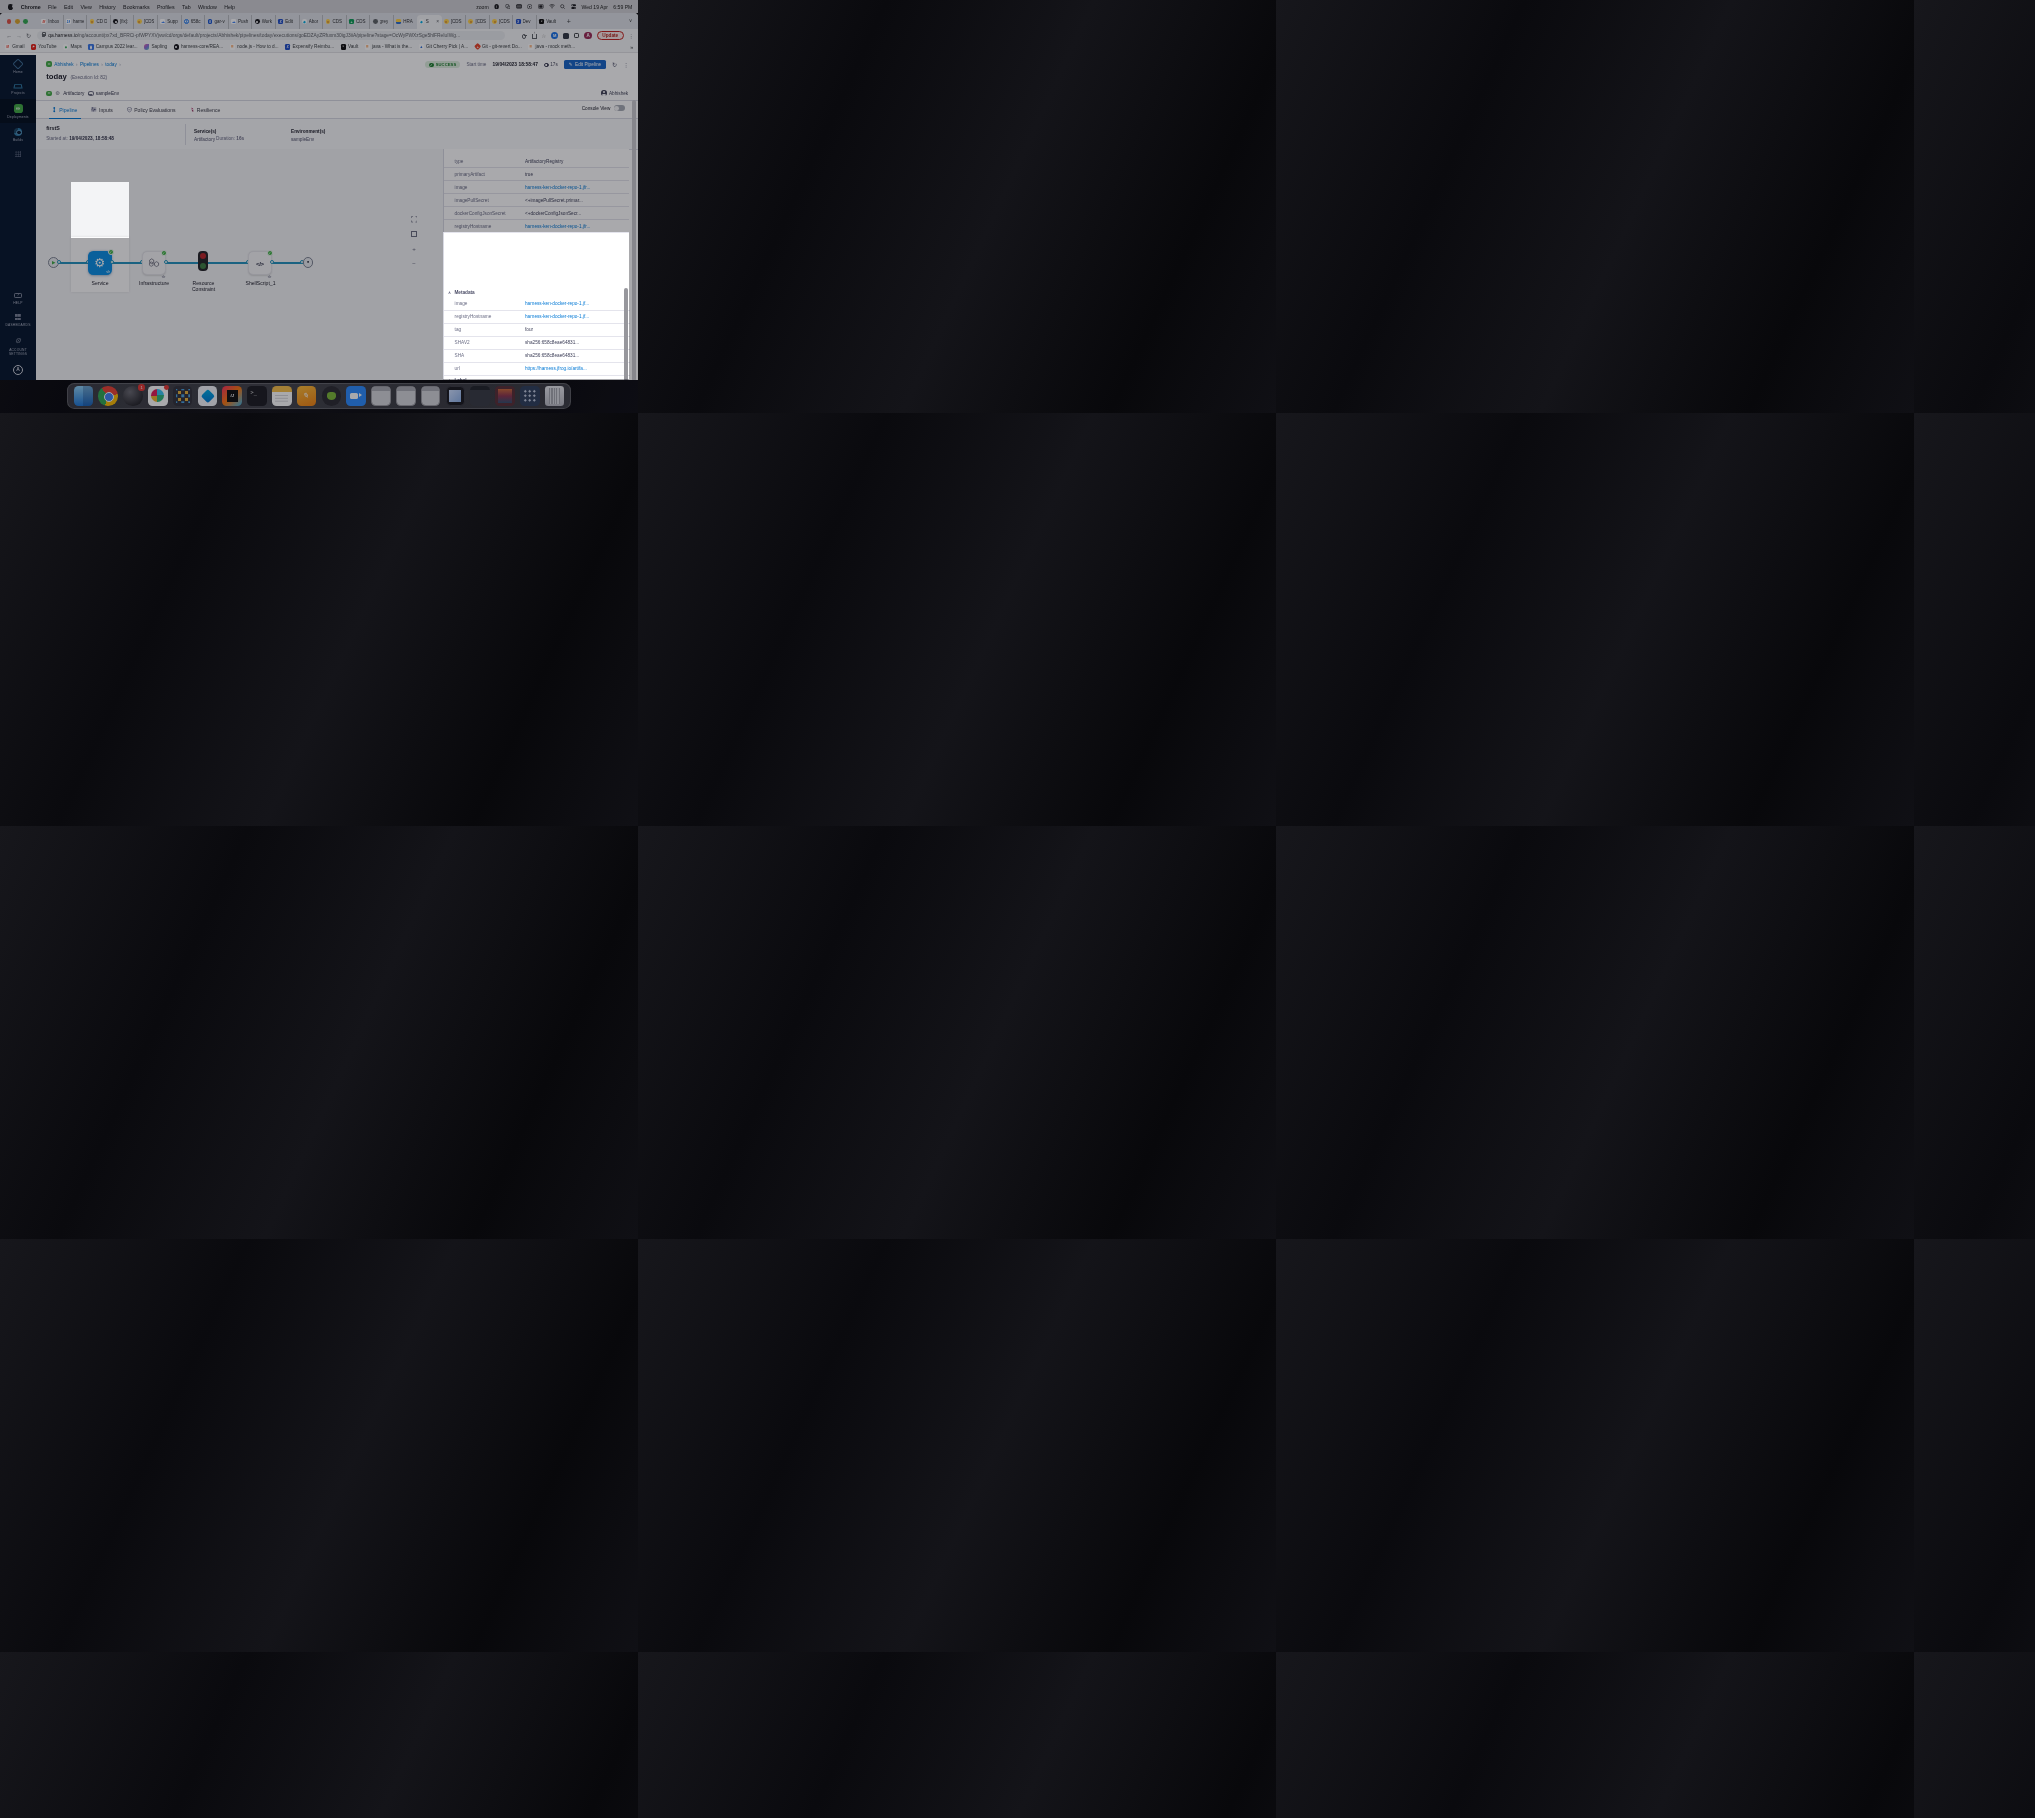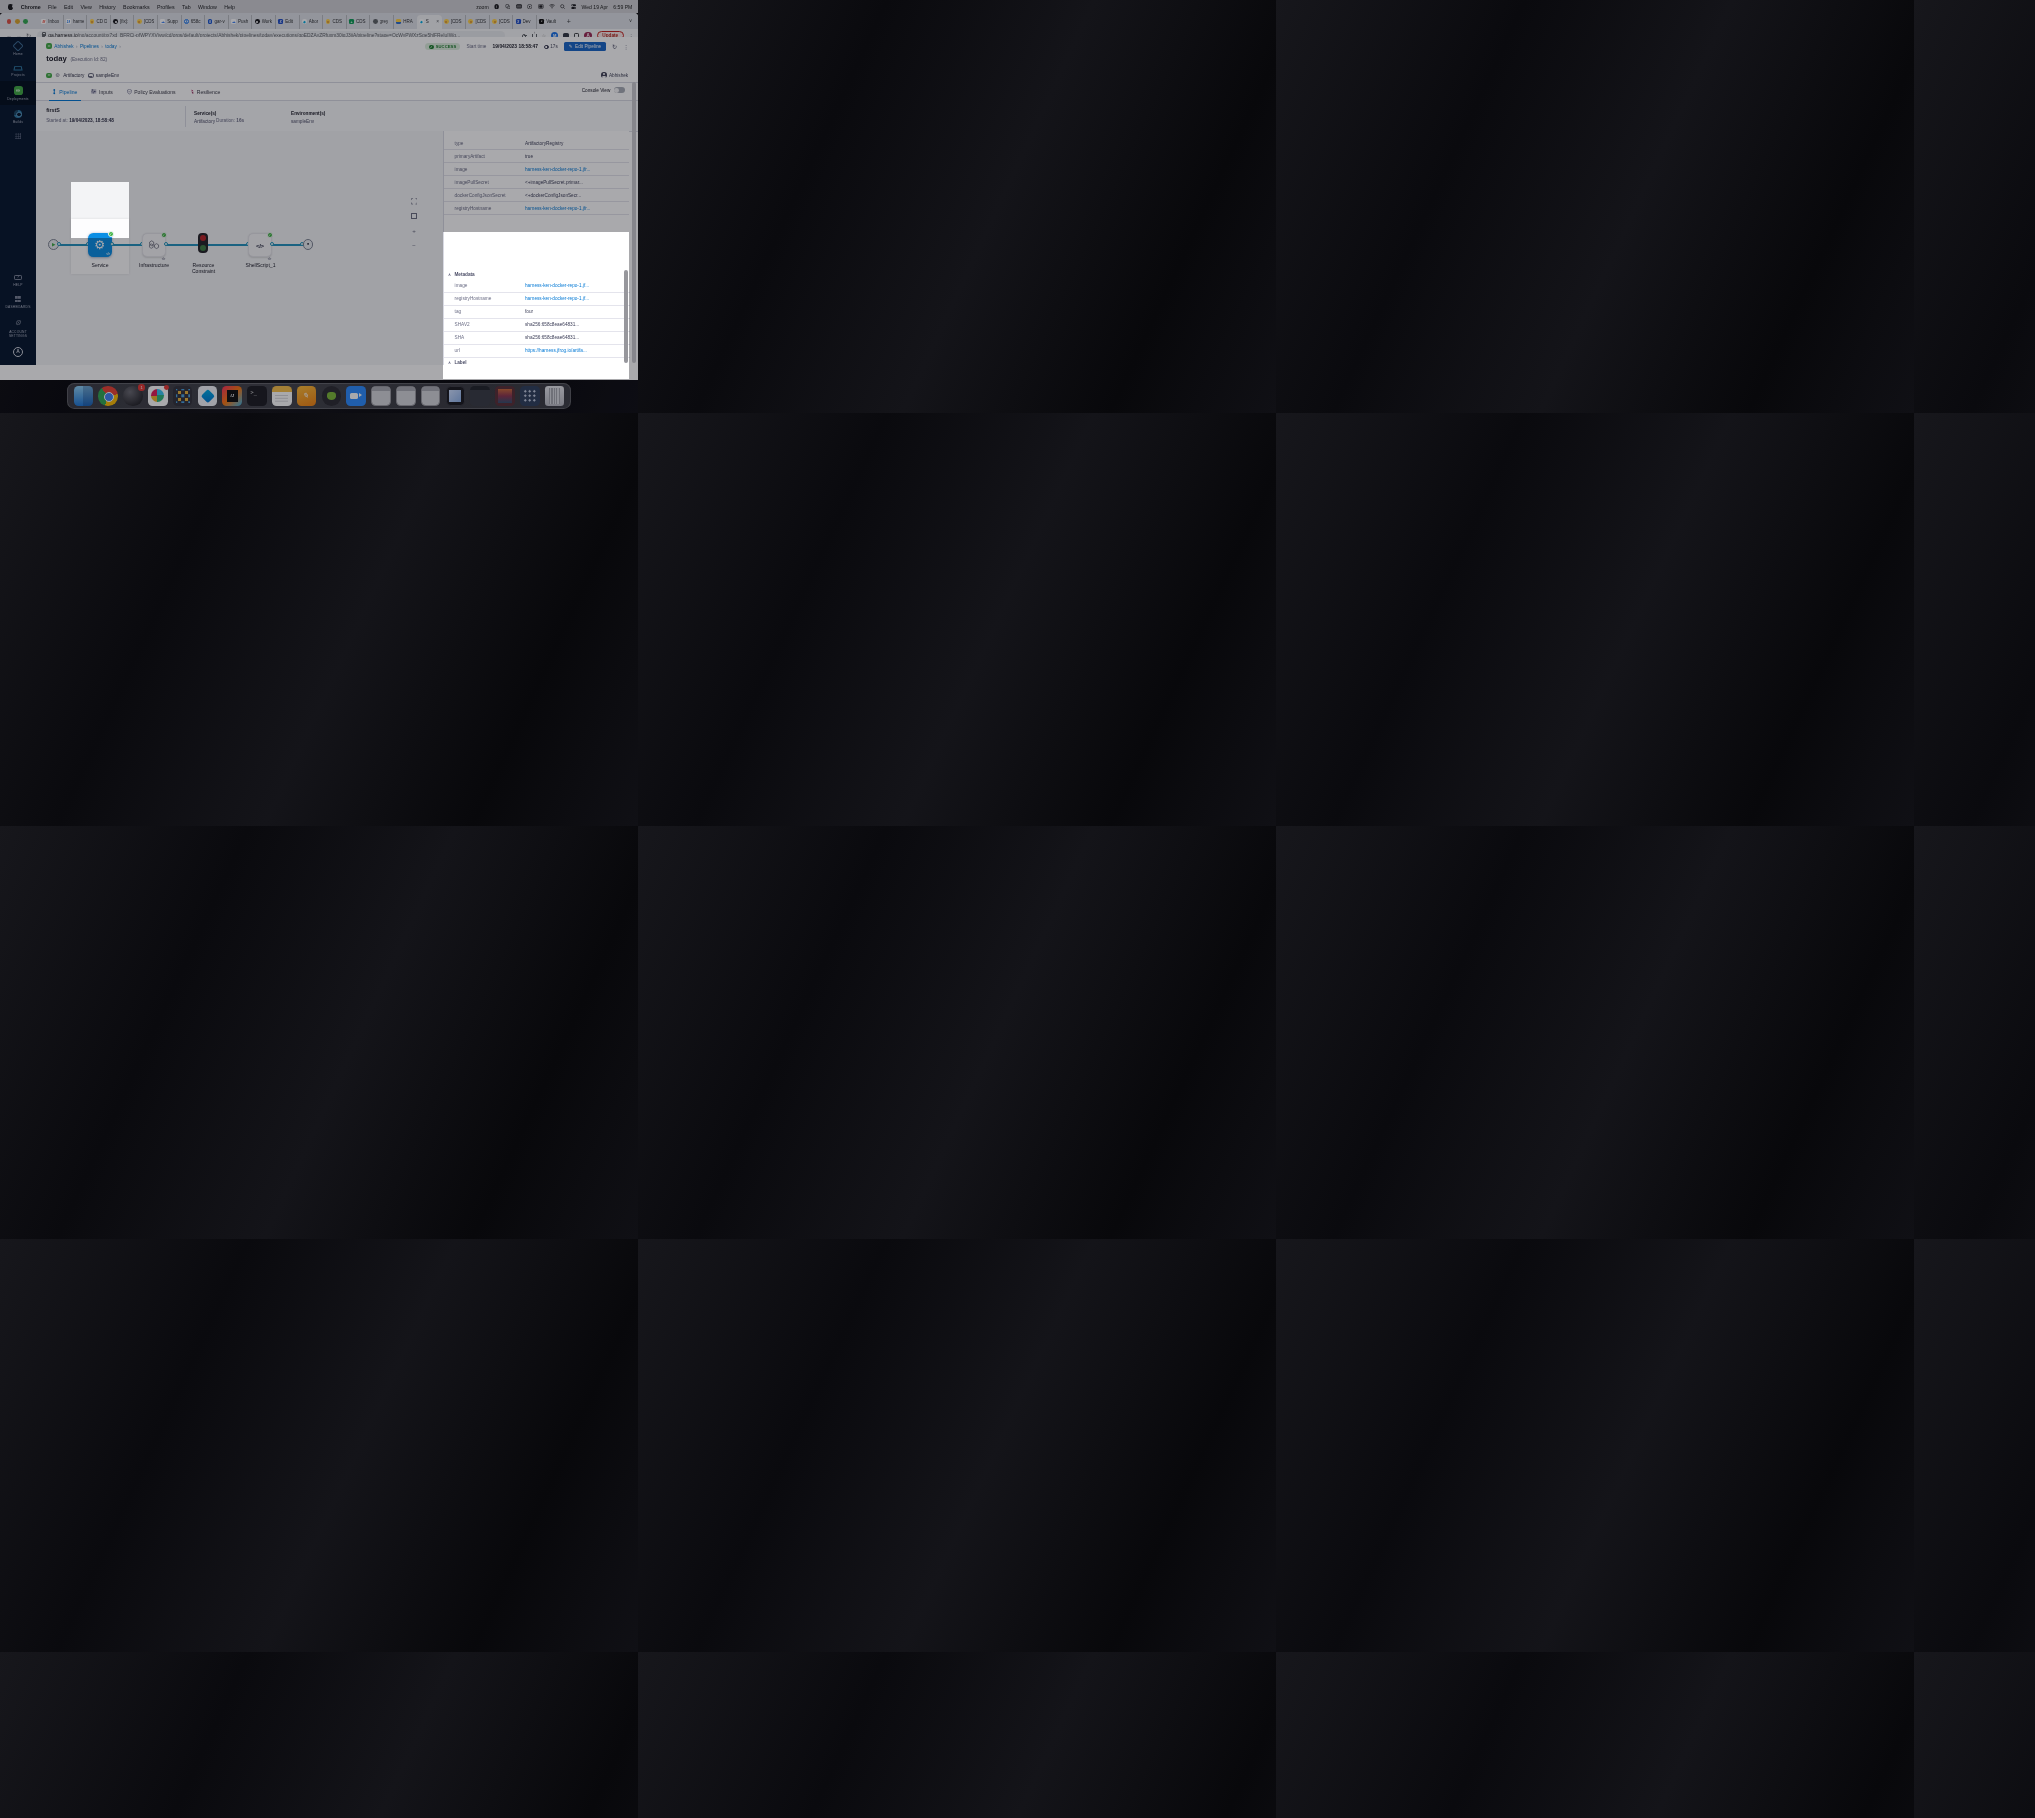--- a/index.html
+++ b/index.html
@@ -84,21 +84,21 @@
   .bmi.sapling{background:linear-gradient(135deg,#e86aa6,#8a6fd8,#4ecbc4);border-radius:50% 0 50% 50%}
   .bmi.github{background:#17171c;border-radius:50%}.bmi.github::before{content:"";width:2px;height:2px;background:#fff;border-radius:50%}
   .bmi.so{background:#fff}.bmi.so::before{content:"≡";color:#f48024;font-size:4.5px}
   .bmi.bluex{background:#2350c8}.bmi.bluex::before{content:"X";color:#fff;font-size:2.8px}
   .bmi.vault{background:#111}.bmi.vault::before{content:"▼";color:#fff;font-size:2.4px}
   .bmi.tri{background:#fff}.bmi.tri::before{content:"▲";color:#2c6fd6;font-size:3.7px}
   .bmi.git{background:#e8452c;transform:rotate(45deg);border-radius:1.2px}.bmi.git::before{content:"+";color:#fff;transform:rotate(-45deg)}
   .bm.bm-more{margin-left:auto;font-size:5.3px;color:#3c4043}
 
   
-  .appwrap{position:absolute;left:0;top:24px;width:638px;height:328px;background:#f97316}
+  .appwrap{position:absolute;left:0;top:42px;width:638px;height:328px;background:#f97316}
   
   .sidebar{position:absolute;left:0;top:0;width:36px;height:328px;background:#07182e;display:flex;flex-direction:column}
   .sbitem{width:36px;padding:4.5px 0 4.1px;display:flex;flex-direction:column;align-items:center;gap:2.4px;color:#aeb4c6;font-size:3.3px;letter-spacing:0.2px;text-align:center}
   .sbitem.active{background:#04101f}
   .sbi{width:9px;height:9px;display:flex;align-items:center;justify-content:center}
   .sbi.home{width:8.1px;height:8.1px;border:1px solid #3e6e96;transform:rotate(45deg);border-radius:1.6px}
   .sbi.projects{width:8.1px;height:5.7px;border:1px solid #2f7ca8;border-radius:0.8px;transform:perspective(16.3px) rotateX(45deg)}
   .sbi.deploy{background:#42ab45;border-radius:2.8px;color:#fff;font-size:5.3px;font-weight:bold}
   .sbi.deploy::before{content:"∞"}
   .sbi.builds{width:8.1px;height:8.1px;border-radius:50%;background:conic-gradient(#2f7ca8 0 70%,#1b4766 70% 100%);position:relative}

